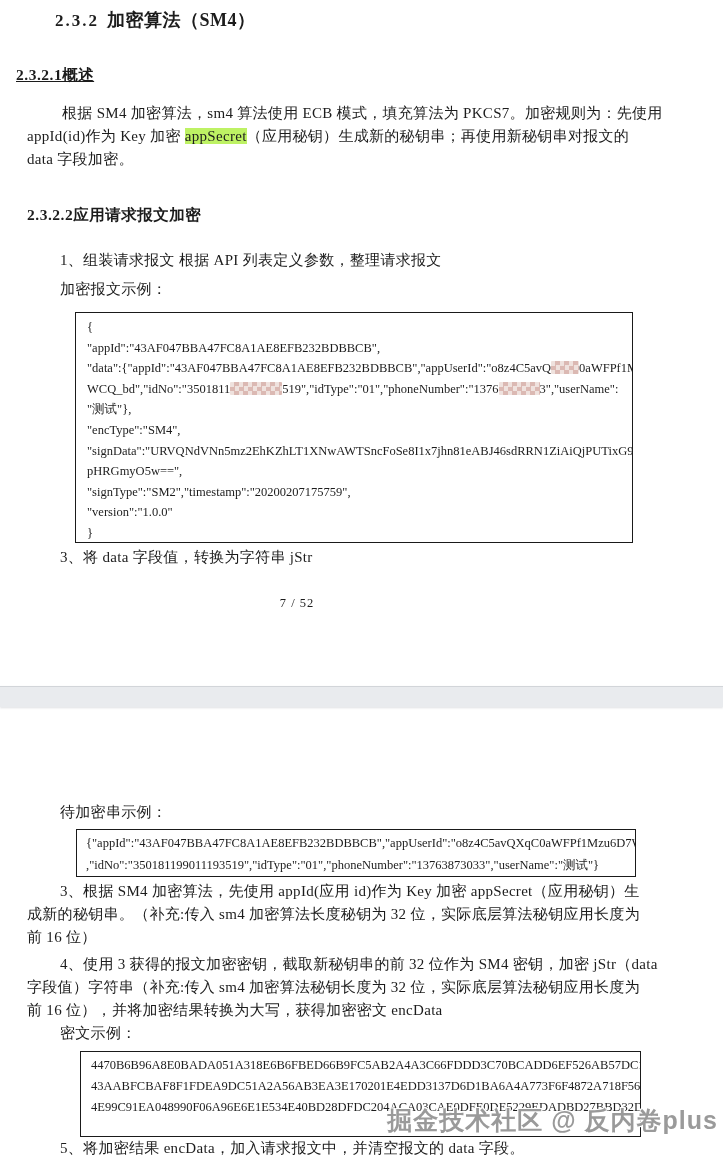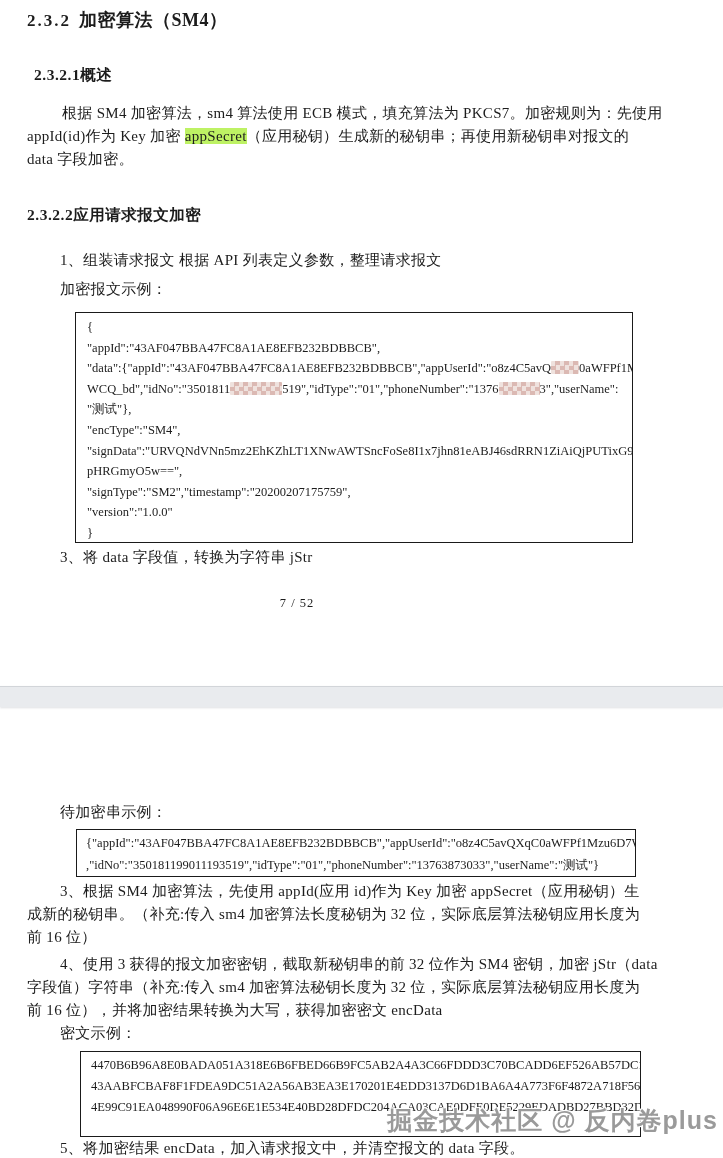--- a/index.html
+++ b/index.html
@@ -8,21 +8,21 @@
     position: relative;
     width: 723px;
     height: 1158px;
     background: #ffffff;
     overflow: hidden;
     font-family: "Liberation Serif", "DejaVu Serif", serif;
     color: #1c1c1c;
   }
   .abs { position: absolute; white-space: nowrap; }
 
-  .h2 { font-size: 18px; font-weight: 700; letter-spacing: 0.5px; }
+  .h2 { font-size: 18px; font-weight: 700; letter-spacing: 0.5px; margin-left: 28px; }
   .h2 .num { font-weight: 600; font-size: 17px; letter-spacing: 2px; margin-right: 8px; }
   .h3 { font-size: 15.5px; font-weight: 700; letter-spacing: 0.5px; }
   .body-line { font-size: 15px; letter-spacing: 0.3px; }
 
   .codebox {
     position: absolute;
     border: 1.4px solid #1a1a1a;
     background: #fff;
     font-size: 12.5px;
     line-height: 20.6px;
@@ -81,21 +81,21 @@
 <body>
 
 <div id="doc">
 
   <div>
 
     <div class="abs h2" style="left:27px; top:8px;">
       <span class="num">2.3.2</span><span>加密算法（SM4）</span>
     </div>
 
-    <div class="abs h3" style="left:34px; top:65px;">2.3.2.1概述</div>
+    <div class="abs h3" style="left:16px; top:65px;text-decoration:underline;">2.3.2.1概述</div>
 
     <div class="abs body-line" style="left:62px; top:104px;">根据 SM4 加密算法，sm4 算法使用 ECB 模式，填充算法为 PKCS7。加密规则为：先使用</div>
     <div class="abs body-line" style="left:27px; top:127px;">
       <span>appId(id)作为 Key 加密 </span><span class="hl">appSecret</span><span>（应用秘钥）生成新的秘钥串；再使用新秘钥串对报文的</span>
     </div>
     <div class="abs body-line" style="left:27px; top:150px;">data 字段加密。</div>
 
     <div class="abs h3" style="left:27px; top:205px;">2.3.2.2应用请求报文加密</div>
 
     <div class="abs body-line" style="left:60px; top:251px;">1、组装请求报文 根据 API 列表定义参数，整理请求报文</div>

